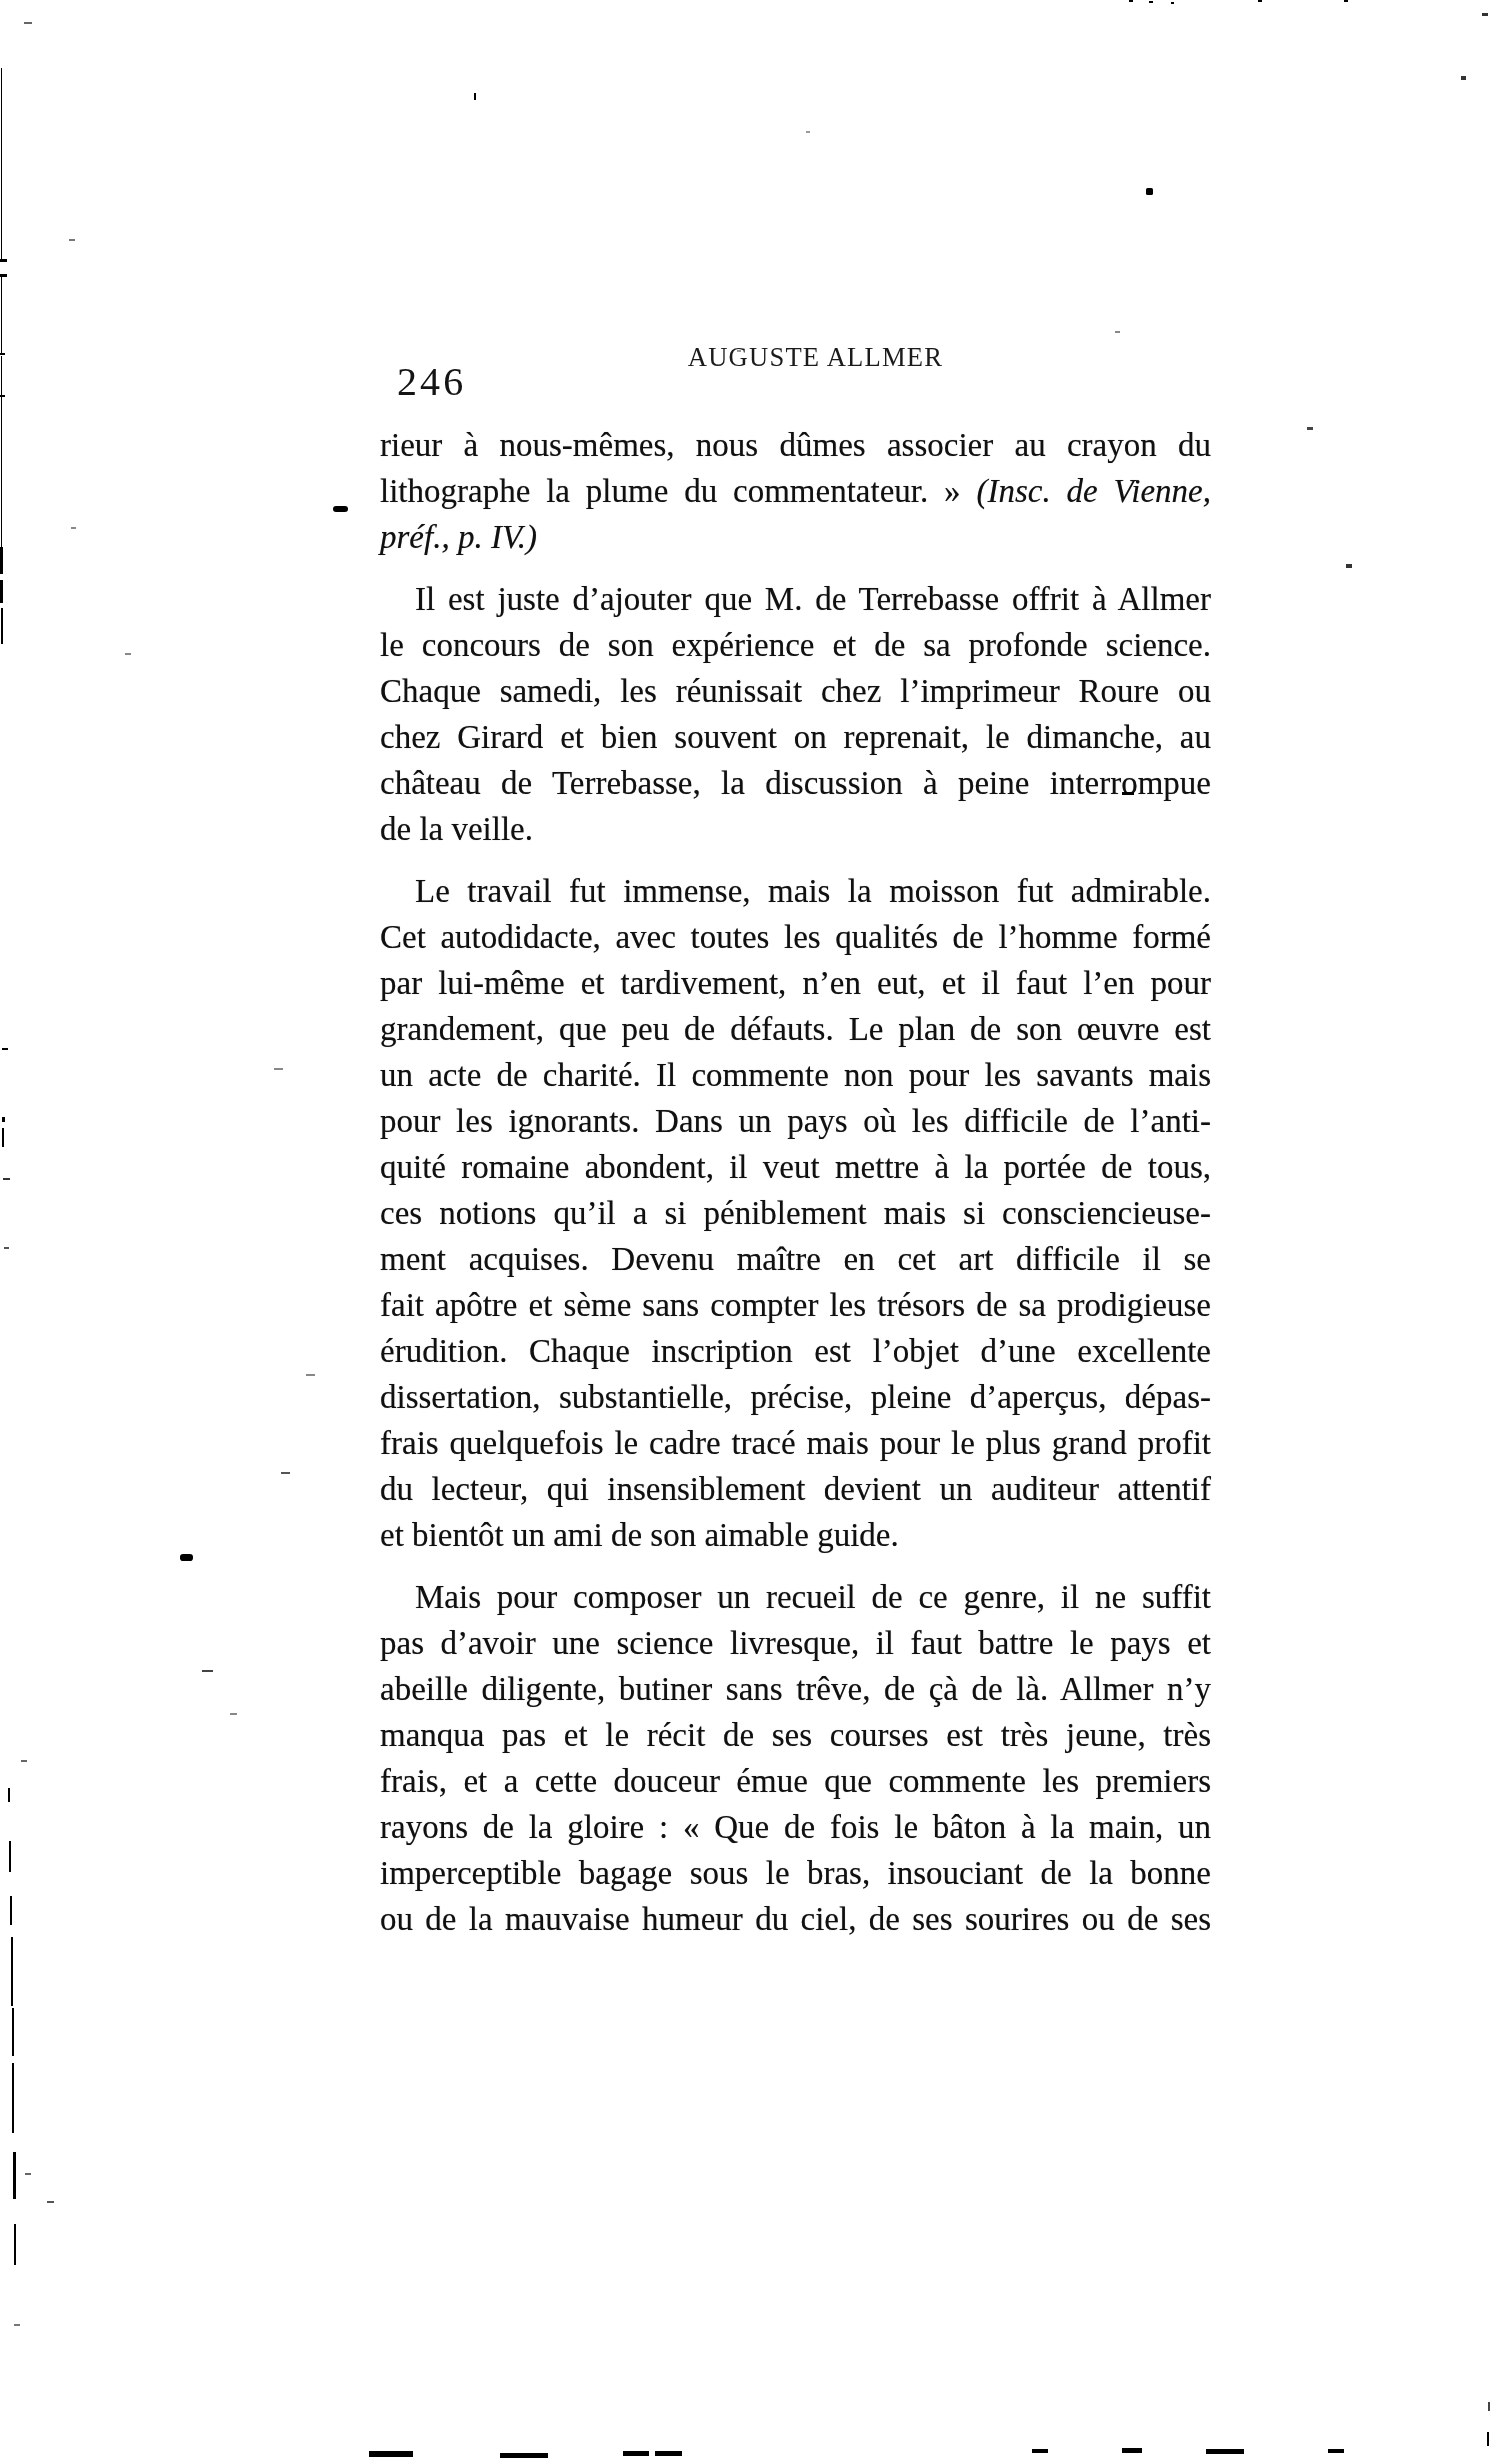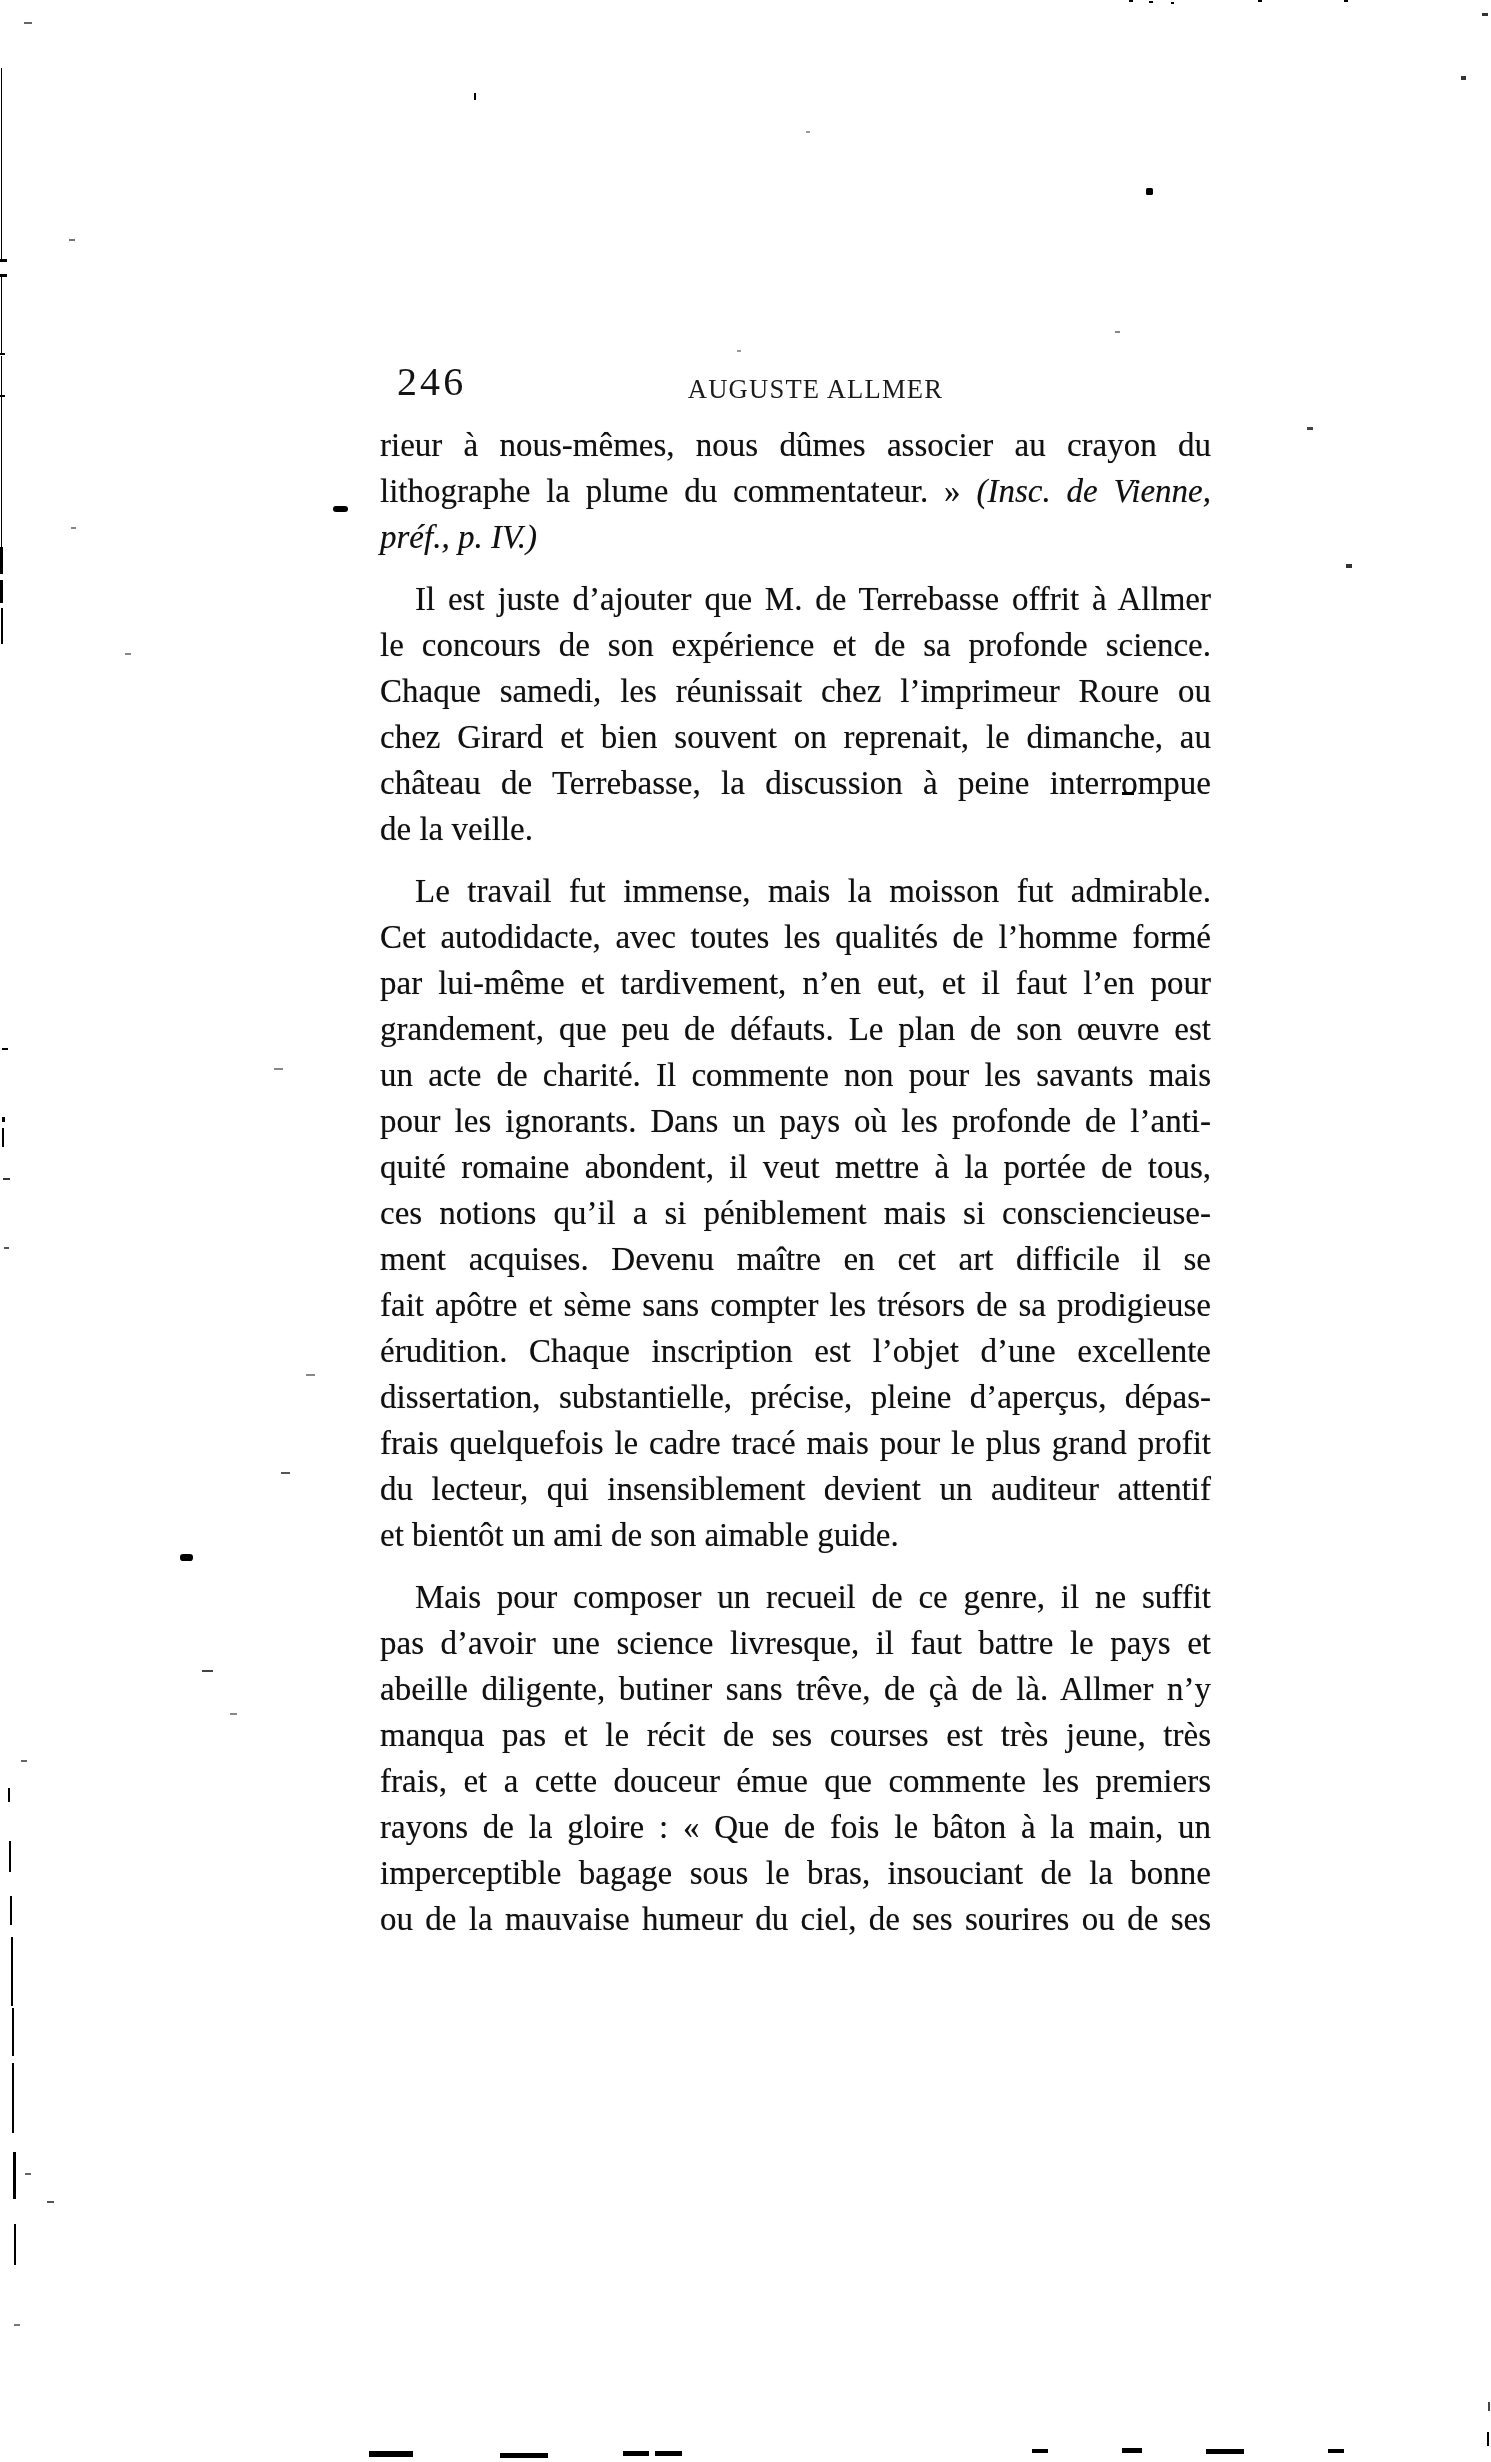--- a/index.html
+++ b/index.html
@@ -9,21 +9,21 @@
     background:#ffffff;
     font-family:"Liberation Serif", serif;
     color:#121212;
     overflow:hidden;
   }
   .pagenum {
     position:absolute; left:397px; top:358px;
     font-size:40px; letter-spacing:3.1px; color:#141414;
   }
   .header-title {
-    position:absolute; left:400px; top:374px; width:831px;
+    position:absolute; left:400px; top:342px; width:831px;
     text-align:center; font-size:26.6px; letter-spacing:1.2px;
     color:#1b1b1b; white-space:nowrap;
   }
   .textblock {
     position:absolute; left:380px; top:422px; width:831px;
     font-size:33px; line-height:46px; color:#101010;
     text-shadow:0 0 0.8px rgba(0,0,0,0.45);
   }
   .line { text-align:justify; }
   .line.j { text-align-last:justify; -moz-text-align-last:justify; text-justify:inter-word; }
@@ -47,21 +47,21 @@
     <div class="line j"><span>le concours de son expérience et de sa profonde science.</span></div>
     <div class="line j"><span>Chaque samedi, les réunissait chez l’imprimeur Roure ou</span></div>
     <div class="line j"><span>chez Girard et bien souvent on reprenait, le dimanche, au</span></div>
     <div class="line j"><span>château de Terrebasse, la discussion à peine interrompue</span></div>
     <div class="line"><span>de la veille.</span></div>
     <div class="line j ind"><span>Le travail fut immense, mais la moisson fut admirable.</span></div>
     <div class="line j"><span>Cet autodidacte, avec toutes les qualités de l’homme formé</span></div>
     <div class="line j"><span>par lui-même et tardivement, n’en eut, et il faut l’en pour</span></div>
     <div class="line j"><span>grandement, que peu de défauts. Le plan de son œuvre est</span></div>
     <div class="line j"><span>un acte de charité. Il commente non pour les savants mais</span></div>
-    <div class="line j"><span>pour les ignorants. Dans un pays où les profonde de l’anti-</span></div>
+    <div class="line j"><span>pour les ignorants. Dans un pays où les difficile de l’anti-</span></div>
     <div class="line j"><span>quité romaine abondent, il veut mettre à la portée de tous,</span></div>
     <div class="line j"><span>ces notions qu’il a si péniblement mais si consciencieuse-</span></div>
     <div class="line j"><span>ment acquises. Devenu maître en cet art difficile il se</span></div>
     <div class="line j"><span>fait apôtre et sème sans compter les trésors de sa prodigieuse</span></div>
     <div class="line j"><span>érudition. Chaque inscription est l’objet d’une excellente</span></div>
     <div class="line j"><span>dissertation, substantielle, précise, pleine d’aperçus, dépas-</span></div>
     <div class="line j"><span>frais quelquefois le cadre tracé mais pour le plus grand profit</span></div>
     <div class="line j"><span>du lecteur, qui insensiblement devient un auditeur attentif</span></div>
     <div class="line"><span>et bientôt un ami de son aimable guide.</span></div>
     <div class="line j ind"><span>Mais pour composer un recueil de ce genre, il ne suffit</span></div>

